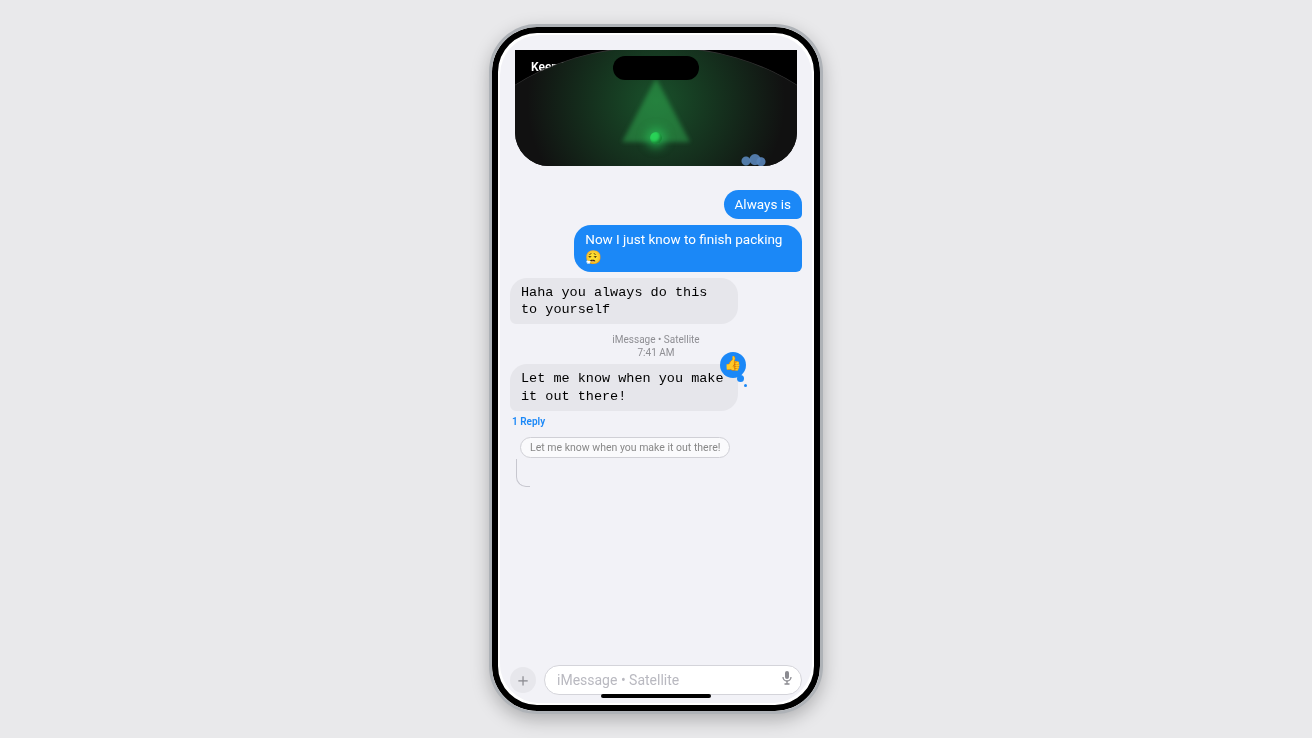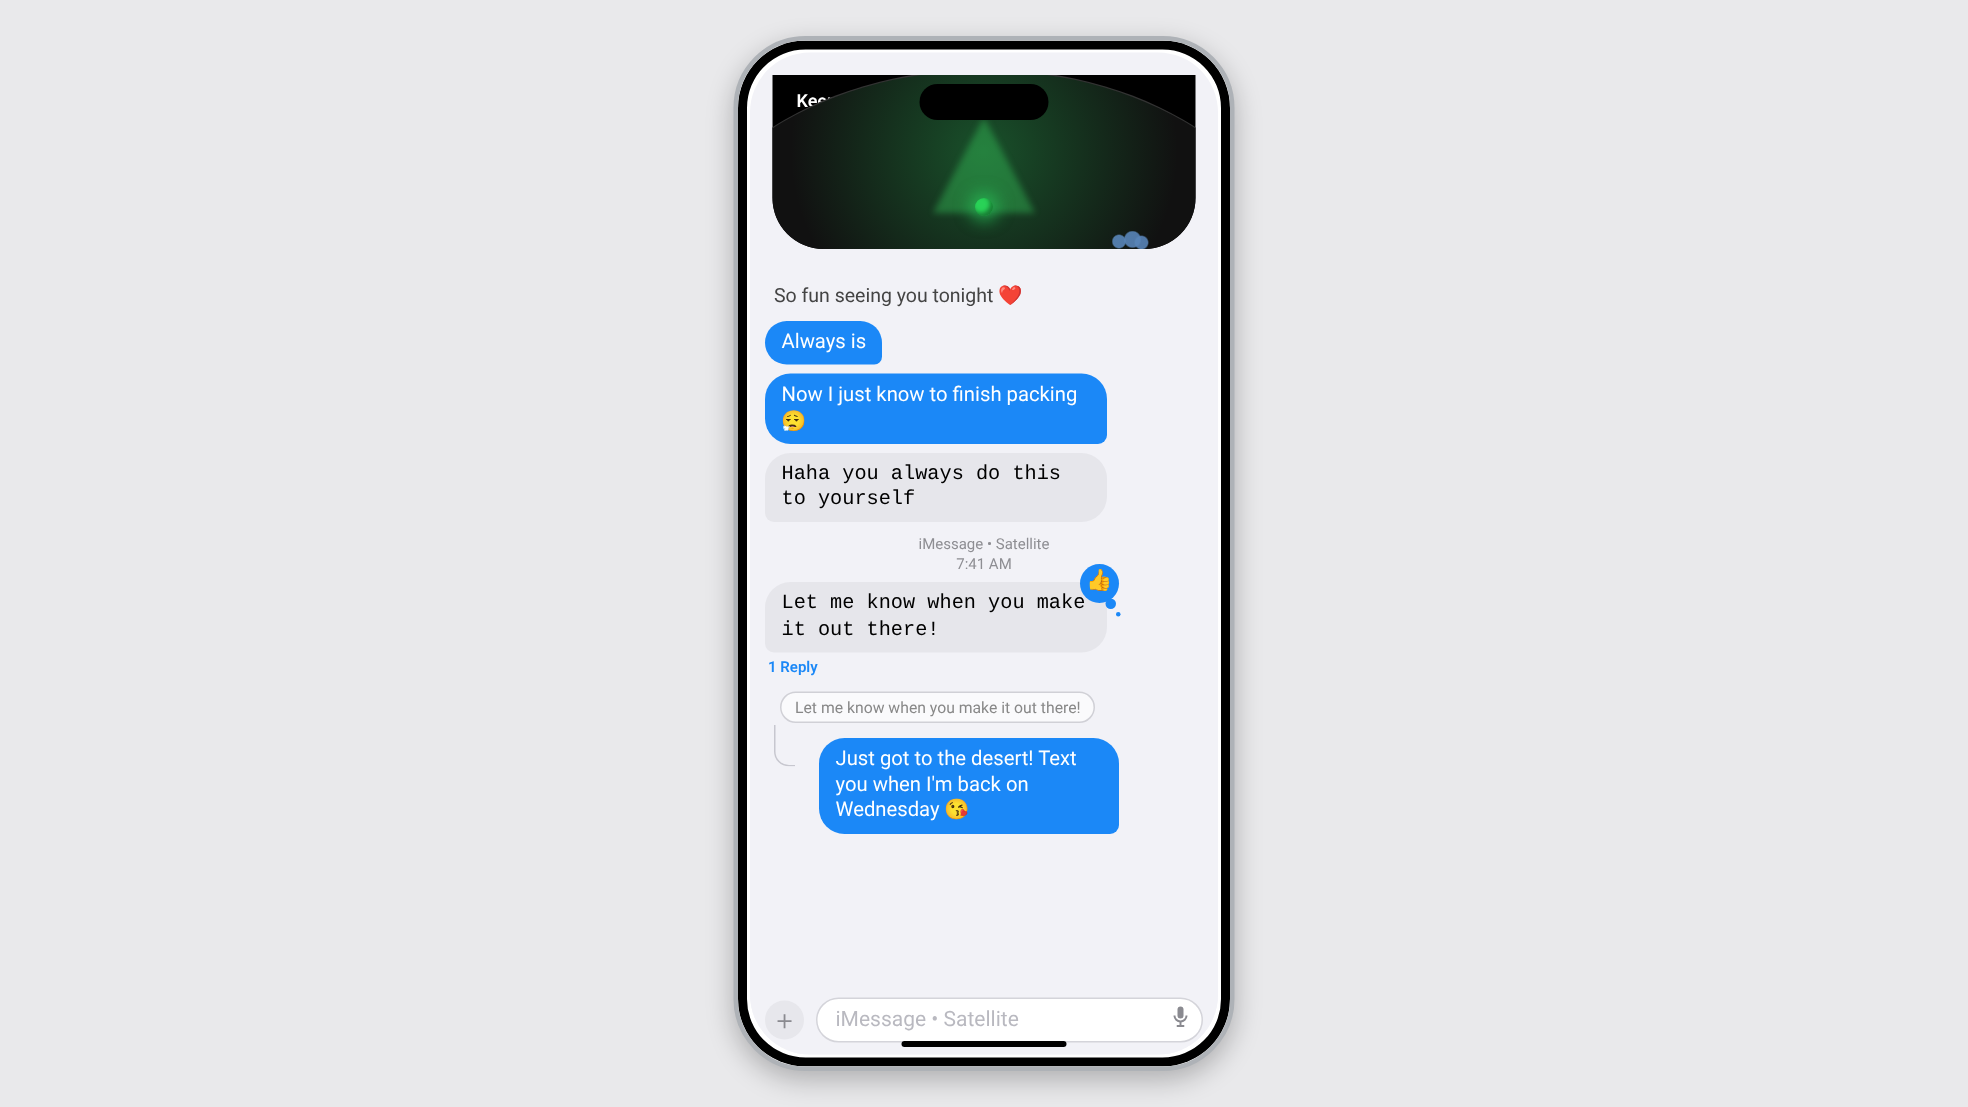--- a/index.html
+++ b/index.html
@@ -89,21 +89,21 @@
     flex:1 1 auto;
     padding: 6px 10px 0 10px;
     overflow:hidden;
     display:flex;
     flex-direction:column;
     font-size:13.5px;
     color:#000;
   }
   .row { display:flex; margin:3px 0; position:relative; }
   .row.in  { justify-content:flex-start;font-family:Liberation Mono, monospace; }
-  .row.out { }
+  .row.out { justify-content:flex-end; }
   .bubble {
     max-width: 78%;
     padding: 6px 11px;
     border-radius: 17px;
     line-height:1.28;
     word-wrap:break-word;
     position:relative;
   }
   .in  .bubble { background:#e6e6eb; color:#000; border-bottom-left-radius:6px; }
   .out .bubble { background:#1b88f7; color:#fff; border-bottom-right-radius:6px; }
@@ -193,21 +193,20 @@
         </svg>
       </span>
       <div class="earth"></div>
       <div class="beam"></div>
       <div class="dot"></div>
       <div class="clouds"></div>
     </div>
 
     <div class="chat">
 
-      <div class="plainText">So fun seeing you tonight ❤️</div>
 
       <div class="row out">
         <div class="bubble">Always is</div>
       </div>
       <div class="row out">
         <div class="bubble">Now I just know to finish packing 😮‍💨</div>
       </div>
 
       <div class="row in">
         <div class="bubble">Haha you always do this to yourself</div>
@@ -223,23 +222,20 @@
           <span>Let me know when you make it out there!</span>
           <span class="tapback">👍</span>
         </div>
       </div>
       <div class="reply-link">1 Reply</div>
 
 
       <div class="quoted-wrap">
         <span class="quoted">Let me know when you make it out there!</span>
         <span class="thread-line"></span>
-        <div class="row out reply-out" style="margin-top:10px">
-          <div class="bubble">Just got to the desert! Text you when I'm back on Wednesday 😘</div>
-        </div>
       </div>
 
     </div>
 
     <div class="compose">
       <div class="plus">＋</div>
       <div class="input">
         <span>iMessage • Satellite</span>
         <span class="mic">
           <svg width="12" height="16" viewBox="0 0 12 16">

